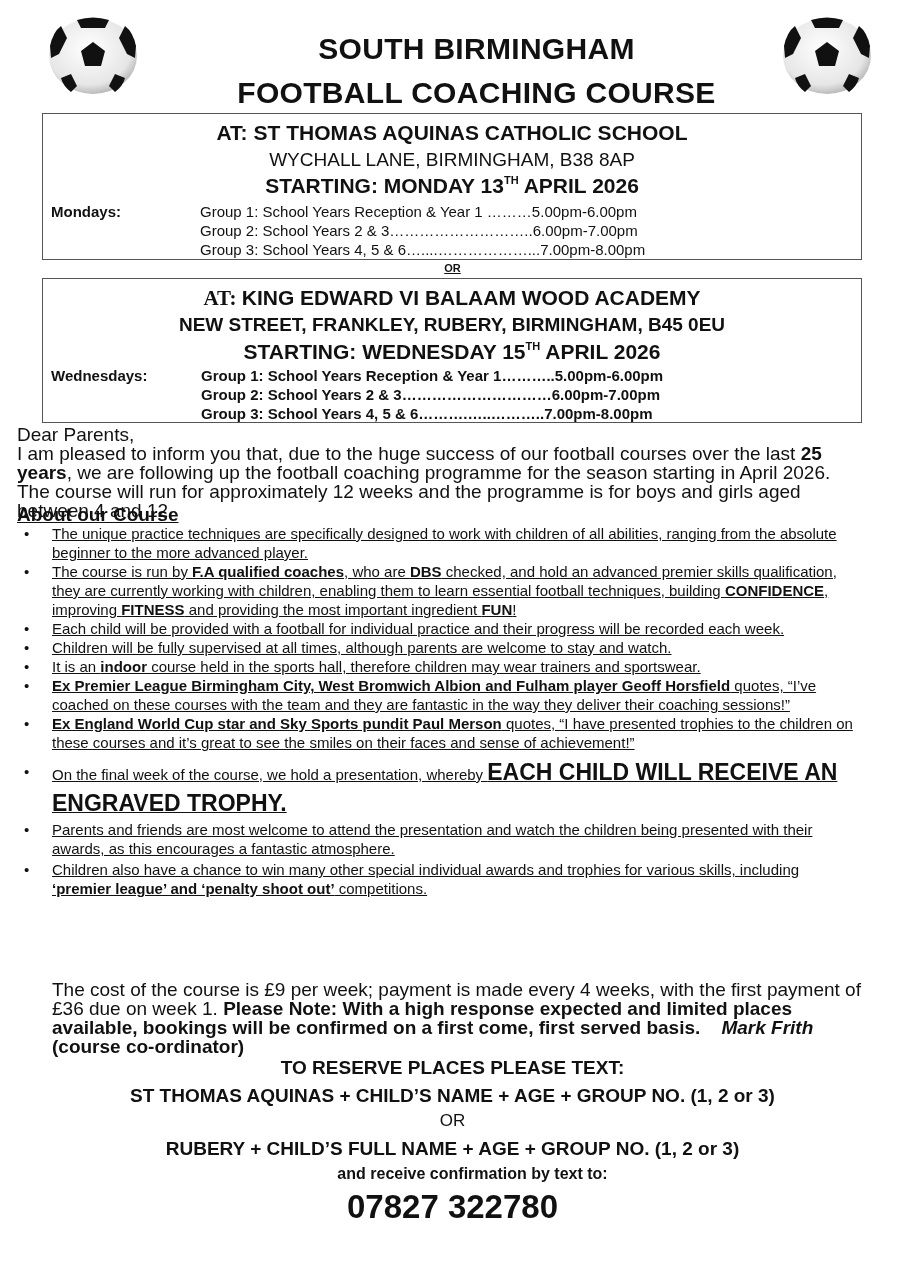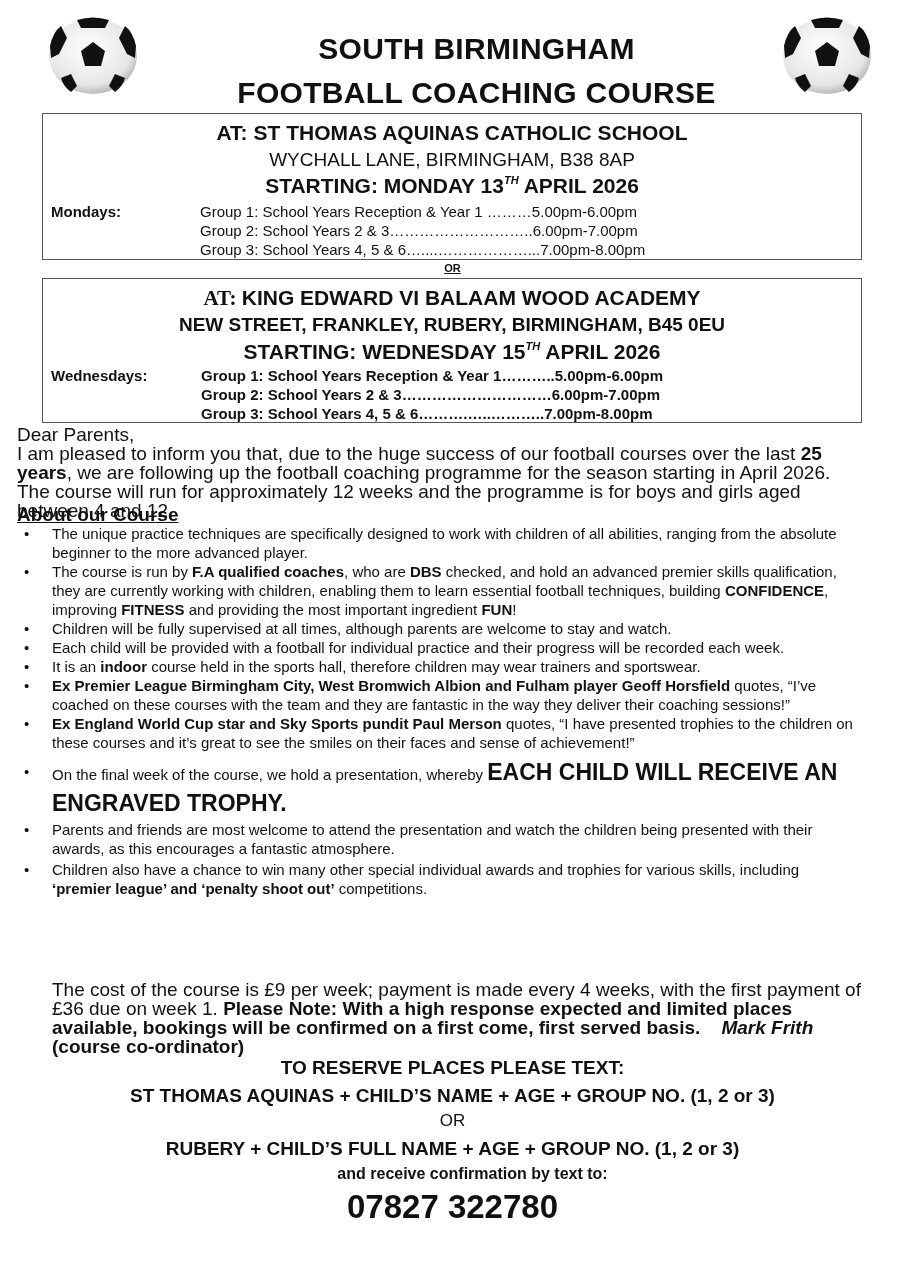--- a/index.html
+++ b/index.html
@@ -15,33 +15,33 @@
   .title.l2 { top: 76px; }
 
   .venue-box { position: absolute; left: 42px; width: 820px; border: 1.5px solid #555; }
   .venue-box.a { top: 113px; height: 147px; }
   .venue-box.b { top: 278px; height: 145px; }
 
   .v-name { position: absolute; left: 0; width: 100%; text-align: center; font-weight: bold; font-size: 21px; }
   .v-name .at-serif { font-family: "Liberation Serif", serif; }
   .v-addr { position: absolute; left: 0; width: 100%; text-align: center; font-size: 19px; }
   .v-start { position: absolute; left: 0; width: 100%; text-align: center; font-weight: bold; font-size: 21px; }
-  .v-start sup { font-size: 11px; vertical-align: 9px; font-style: italic; }
+  .v-start sup { font-size: 11px; vertical-align: 9px; }
   .v-day { position: absolute; left: 8px; font-weight: bold; font-size: 15px; }
   .v-group { position: absolute; font-size: 15px; white-space: nowrap; }
 
   .or-small { position: absolute; left: 0; width: 905px; top: 262px; text-align: center; font-size: 11px; font-weight: bold; text-decoration: underline; }
 
   .body-text { position: absolute; left: 17px; width: 840px; font-size: 19px; line-height: 19px; }
   .b { font-weight: bold; }
   .i { font-style: italic; }
   .u { text-decoration: underline; }
 
   ul.bullets { position: absolute; left: 17px; width: 840px; list-style: none; font-size: 15px; line-height: 19px; }
-  ul.bullets li { position: relative; padding-left: 35px; margin-bottom: 0; }
+  ul.bullets li { position: relative; padding-left: 35px; margin-bottom: 0; text-decoration: underline; }
   ul.bullets li::before { content: "\2022"; position: absolute; left: 7px; top: 0; font-size: 15px; }
   .big { font-size: 23px; font-weight: bold; line-height: 28px; }
 
   .cta { position: absolute; left: 0; width: 905px; text-align: center; font-weight: bold; }
   .cta.h { top: 1057px; font-size: 19px; }
   .cta.l1 { top: 1085px; font-size: 19px; }
   .cta.or { top: 1111px; font-size: 17px; font-weight: normal; }
   .cta.l2 { top: 1138px; font-size: 19px; }
   .cta.conf { top: 1165px; font-size: 16px; margin-left: 20px; }
   .cta.phone { top: 1188px; font-size: 33px; }
@@ -120,22 +120,22 @@
 <div class="body-text" style="top:444px;">
   <span>I am pleased to inform you that, due to the huge success of our football courses over the last </span><span class="b">25 years</span><span>, we are following up the football coaching programme for the season starting in April 2026. The course will run for approximately 12 weeks and the programme is for boys and girls aged between 4 and 12.</span>
 </div>
 <div class="body-text b u" style="top:505px;">About our Course</div>
 
 <ul class="bullets" style="top:524px;">
   <li><span>The unique practice techniques are specifically designed to work with children of all abilities, ranging from the absolute beginner to the more advanced player.</span></li>
   <li>
     <span>The course is run by </span><span class="b">F.A qualified coaches</span><span>, who are </span><span class="b">DBS</span><span> checked, and hold an advanced premier skills qualification, they are currently working with children, enabling them to learn essential football techniques, building </span><span class="b">CONFIDENCE</span><span>, improving </span><span class="b">FITNESS</span><span> and providing the most important ingredient </span><span class="b">FUN</span><span>!</span>
   </li>
+  <li><span>Each child will be provided with a football for individual practice and their progress will be recorded each week.</span></li>
   <li><span>Children will be fully supervised at all times, although parents are welcome to stay and watch.</span></li>
-  <li><span>Each child will be provided with a football for individual practice and their progress will be recorded each week.</span></li>
   <li>
     <span>It is an </span><span class="b">indoor</span><span> course held in the sports hall, therefore children may wear trainers and sportswear.</span>
   </li>
   <li>
     <span class="b">Ex Premier League Birmingham City, West Bromwich Albion and Fulham player Geoff Horsfield</span><span> quotes, “I’ve coached on these courses with the team and they are fantastic in the way they deliver their coaching sessions!”</span>
   </li>
   <li>
     <span class="b">Ex England World Cup star and Sky Sports pundit Paul Merson</span><span> quotes, “I have presented trophies to the children on these courses and it’s great to see the smiles on their faces and sense of achievement!”</span>
   </li>
   <li style="margin-top:6px; line-height:28px;">

